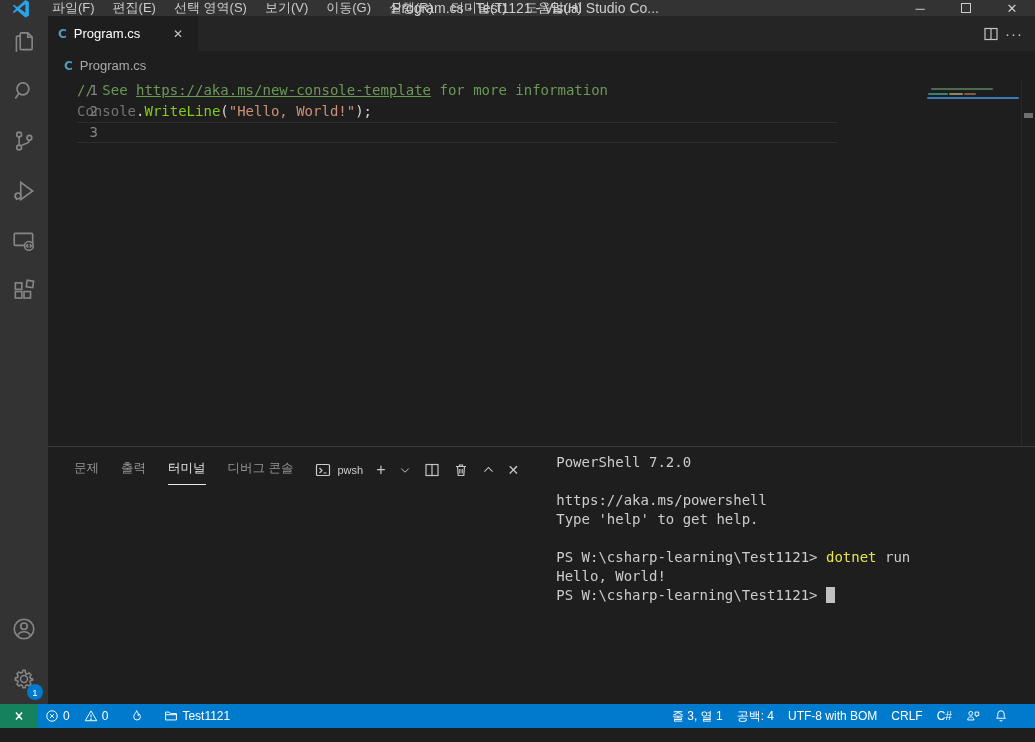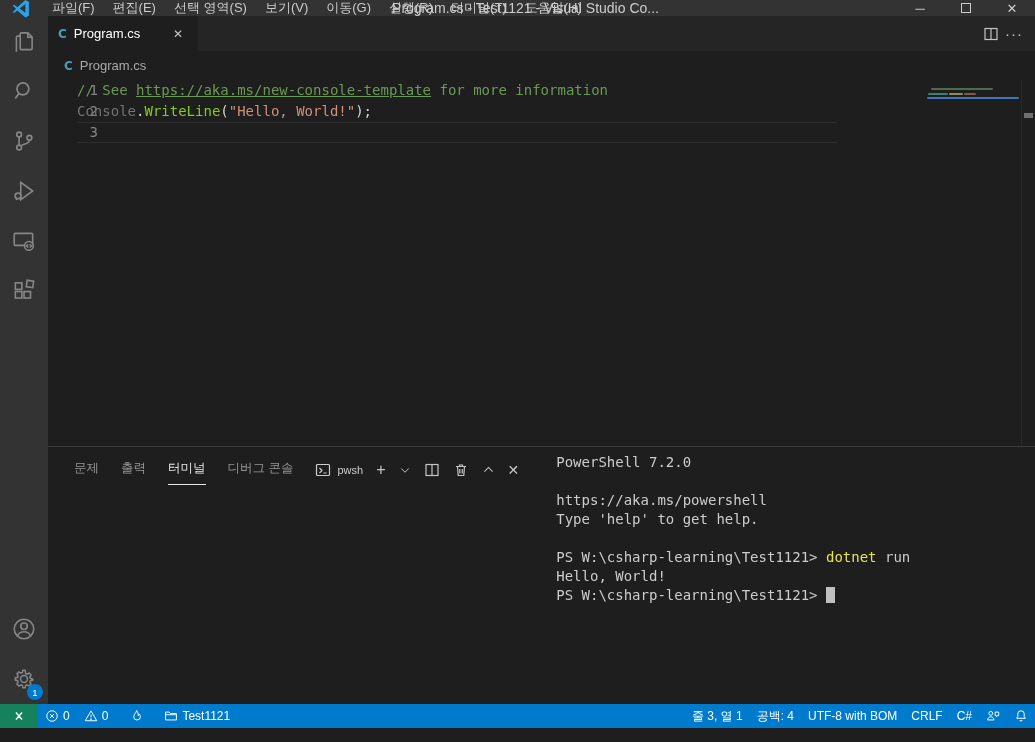--- a/index.html
+++ b/index.html
@@ -76,21 +76,21 @@
   .tb-close { font-size:14px; }
   .terminal { flex:1; padding:6px 0 0 25px; font-family:"DejaVu Sans Mono", monospace; font-size:14px; }
   .term-line { height:19px; line-height:19px; white-space:pre; }
 
   
   .statusbar { height:24px; background:#007acc; display:flex; align-items:center; color:#ffffff; font-size:12px; }
   .sb-remote { width:38px; height:24px; background:#16825d; display:flex; align-items:center; justify-content:center; }
   .sb-remote svg { width:14px; height:14px; }
   .sb-item { display:flex; align-items:center; gap:4px; padding:0 7px; height:24px; }
   .sb-item svg { width:14px; height:14px; }
-  .sb-right { margin-left:auto; display:flex; align-items:center; padding-right:0; }
+  .sb-right { margin-left:auto; display:flex; align-items:center; padding-right:20px; }
   .sb-gap { width:6px; }
 </style>
 </head>
 <body>
 
 <div class="titlebar">
   <svg class="vscode-logo" viewBox="0 0 24 24">
     <path d="M17.2 2.5 7.6 11 3.8 8.1 2 9l4.1 4-4.1 4 1.8.9 3.8-2.9 9.6 8.5 4.3-2.1v-17z M17.2 7.3v10.4L10.5 12.5z" fill="#2aa3e8"></path>
   </svg>
   <span class="menu-item">파일(F)</span>

